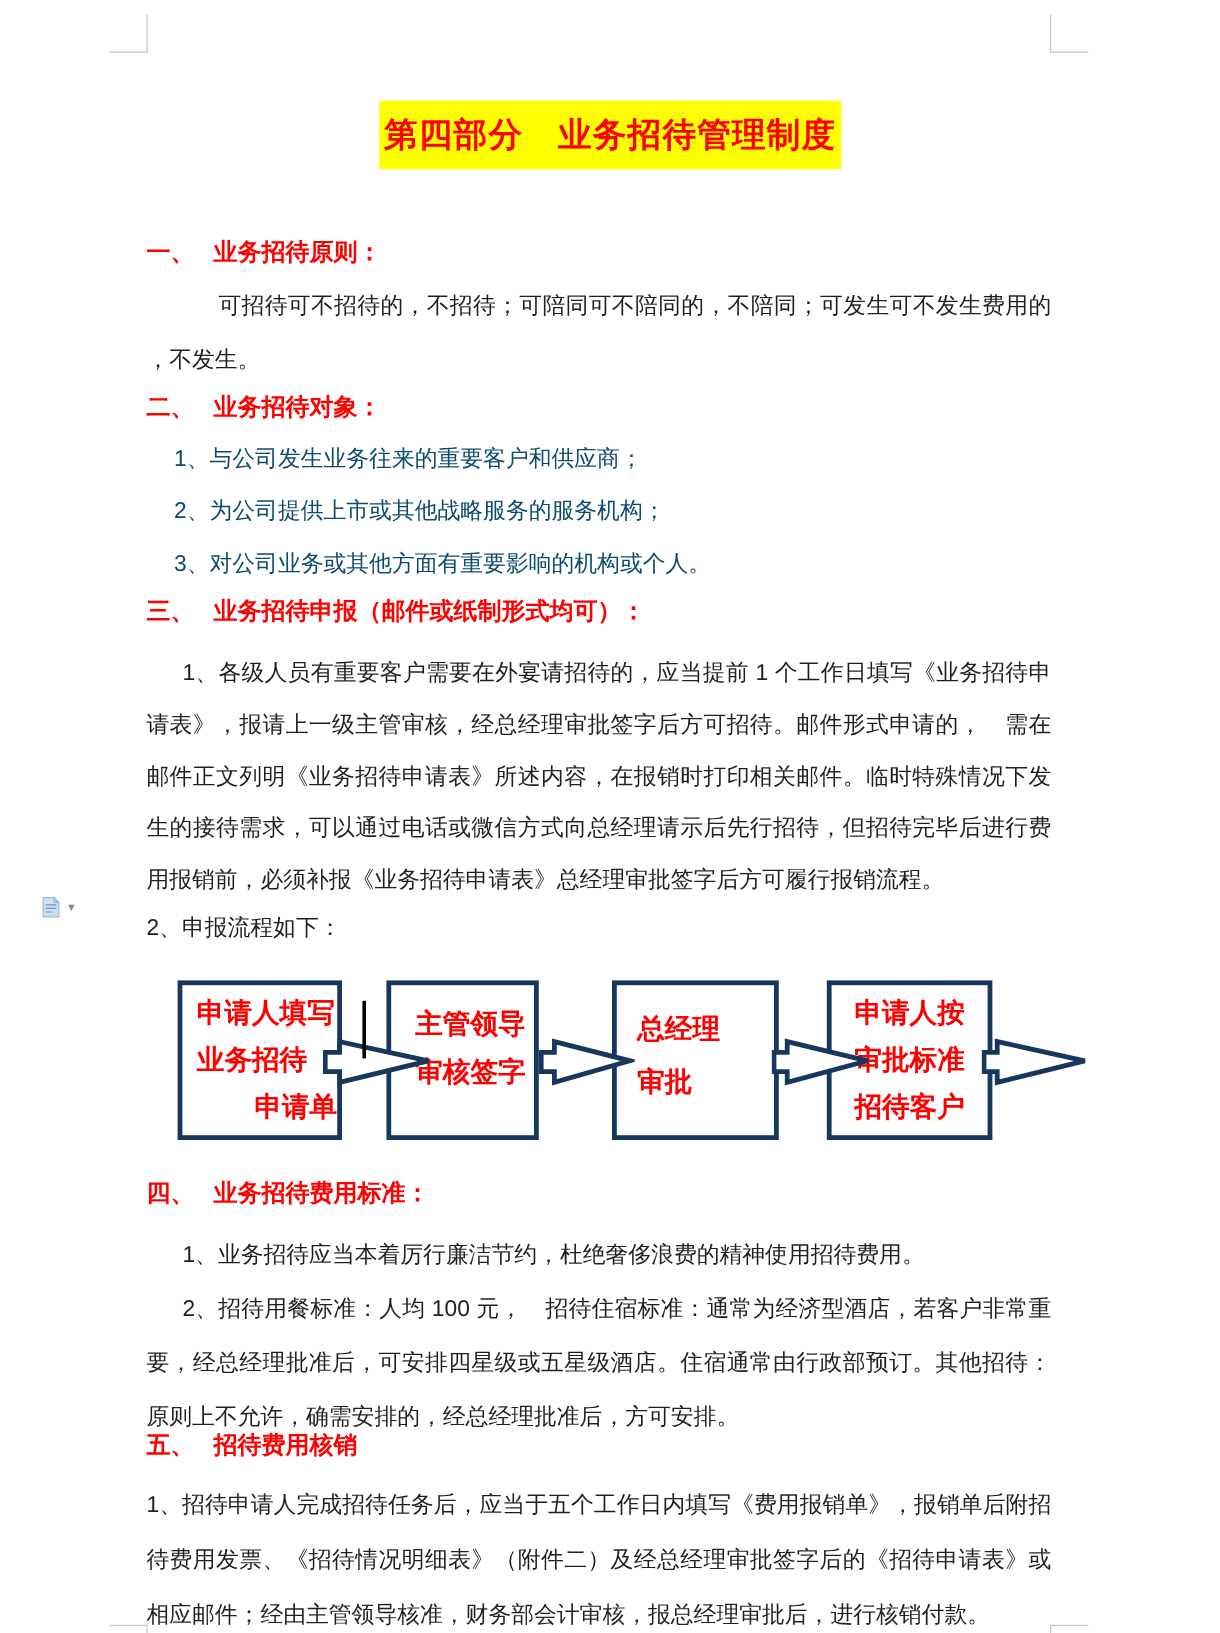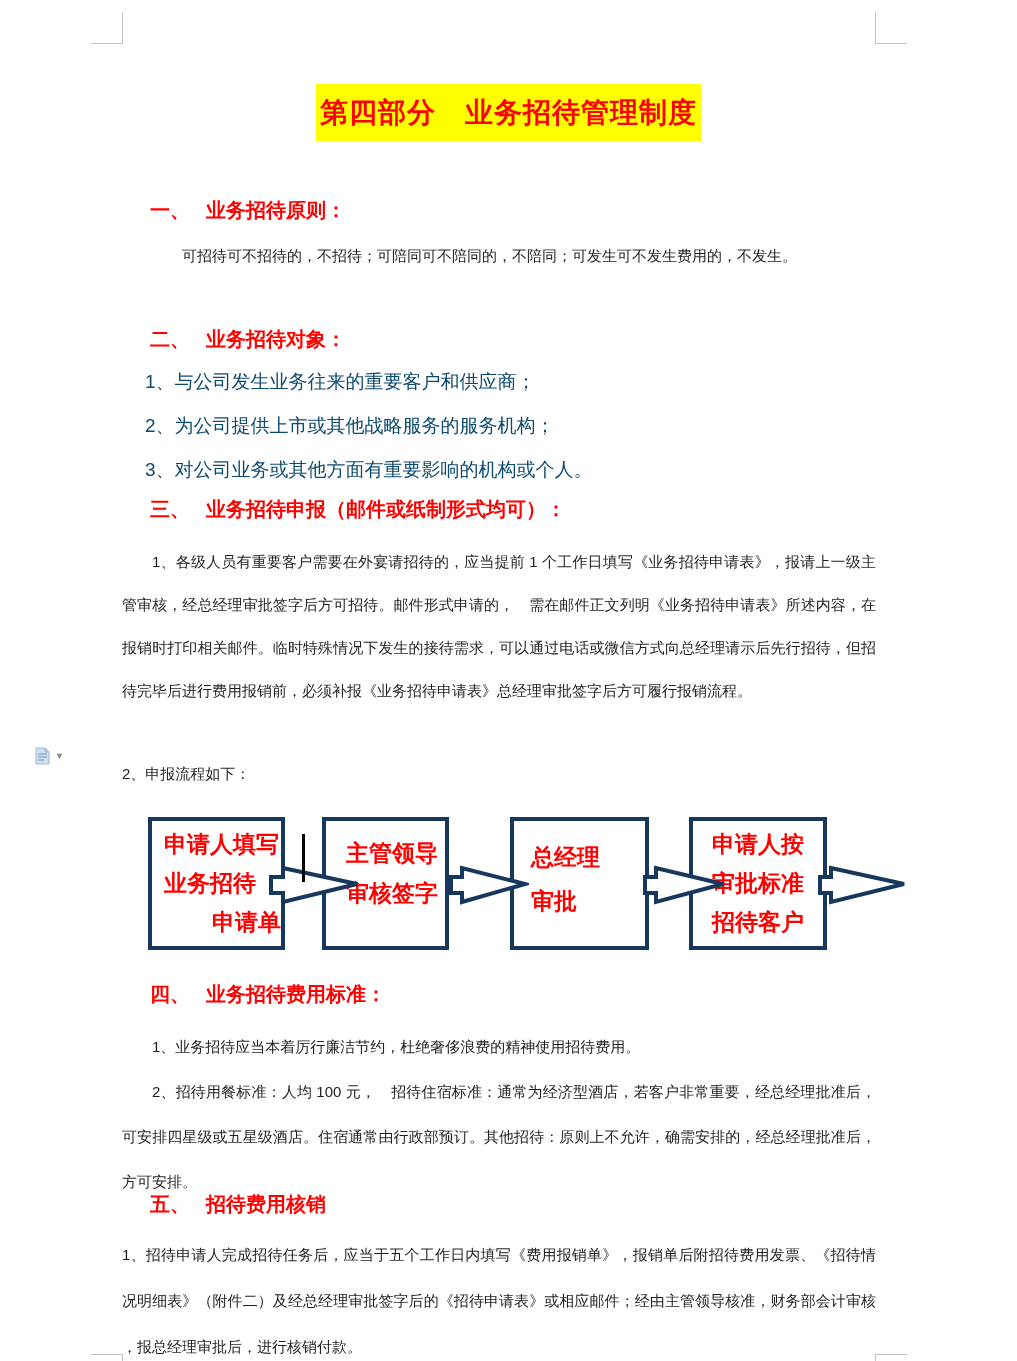--- a/index.html
+++ b/index.html
@@ -24,27 +24,26 @@
     color:#FF0000;
     font-size:28px;font-weight:bold;
     padding:10px 4px 9px 4px;
     letter-spacing:1px;
   }
   
   .sec-head{
     position:absolute;left:122px;
     color:#FF0000;font-weight:bold;font-size:20px;
     white-space:nowrap;
-    margin-left:28px;
   }
   .sec-head .sec-num{margin-right:16px;}
   
   .body-text{
     position:absolute;left:122px;width:754px;
-    color:#1f1f1f;font-size:15px;line-height:43px;
+    color:#1f1f1f;font-size:19px;line-height:43px;
     text-align:justify;
     line-break:anywhere;
     overflow-wrap:anywhere;
     margin:0;
   }
   .lh45{line-height:45px;}
   .lh46{line-height:46px;}
   .indent3{text-indent:60px;}
   .indent15{text-indent:30px;}
   .list-line{

